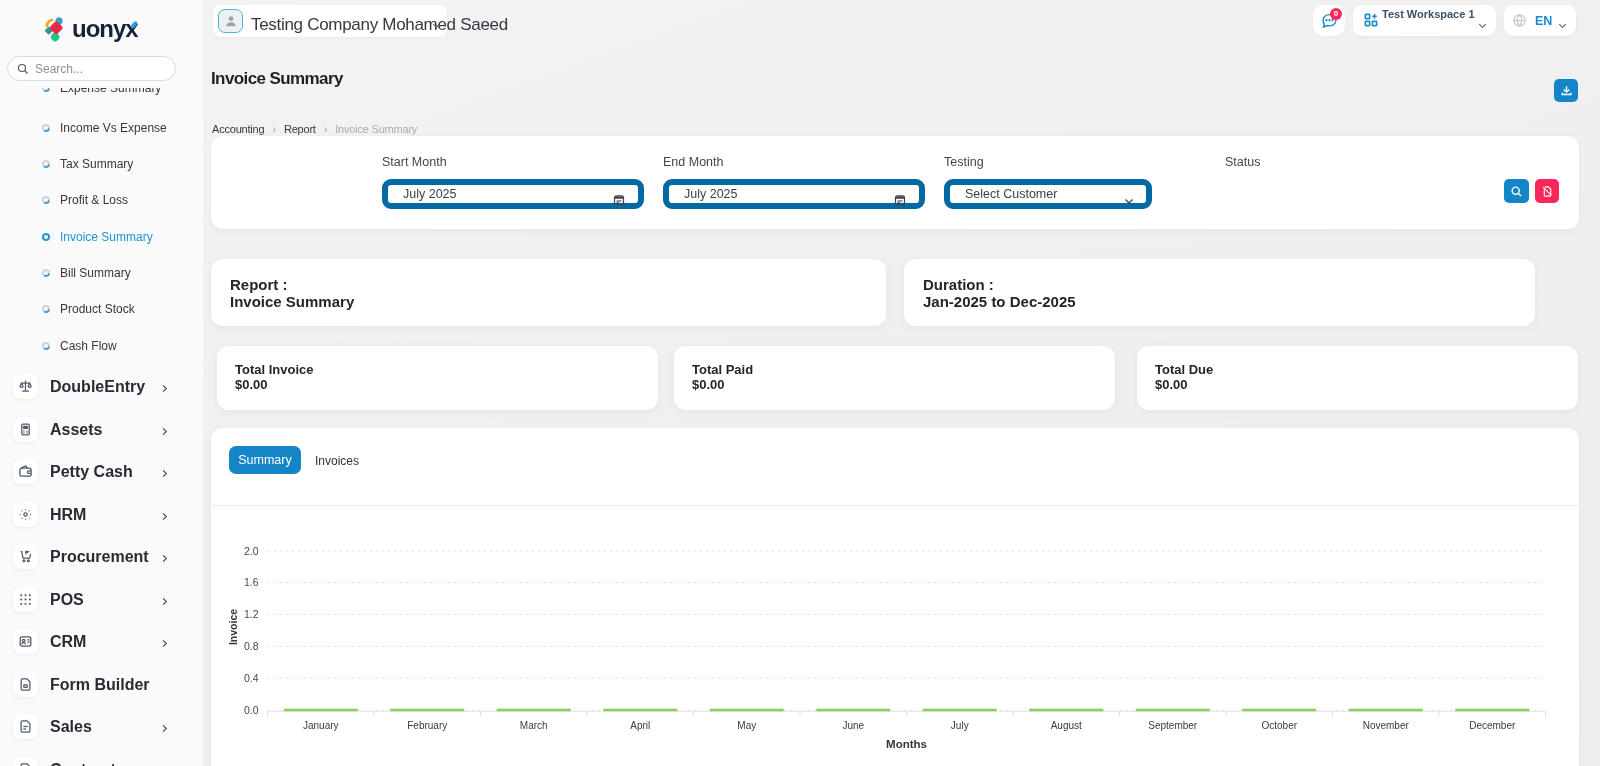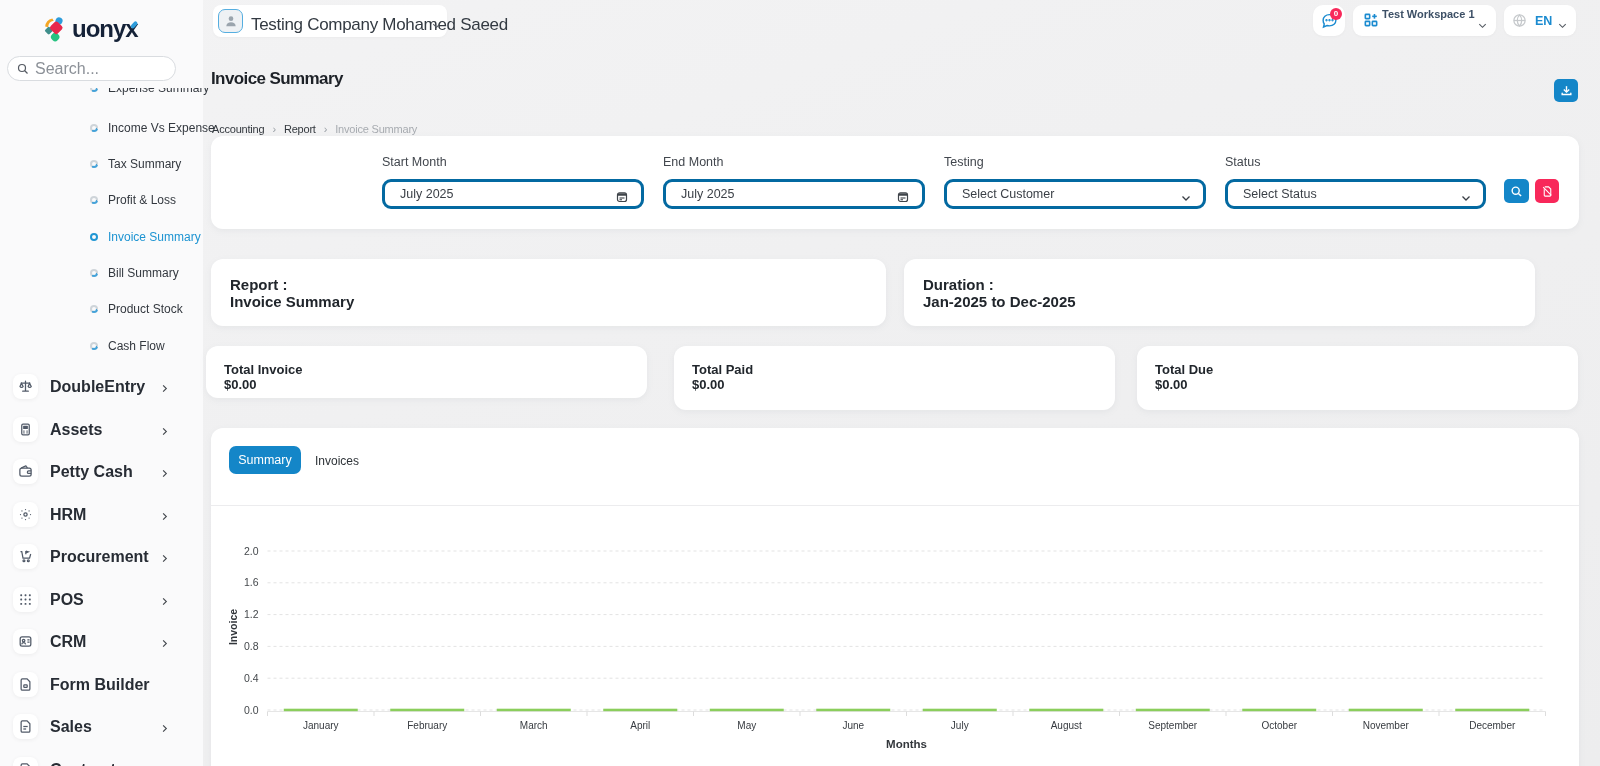--- a/index.html
+++ b/index.html
@@ -6,22 +6,22 @@
 html,body { width:1600px; height:766px; overflow:hidden; }
 body { font-family:"Liberation Sans", sans-serif; background:linear-gradient(160deg,#f3f3f4 0%,#f0f0f1 40%,#ededee 100%); position:relative; color:#2b3036; }
 
 #sidebar { position:absolute; left:0; top:0; width:203px; height:766px; background:#fafafb; }
 #logo { position:absolute; left:44px; top:15px; display:flex; align-items:center; }
 #xtip { position:absolute; right:-0.5px; top:7.5px; width:8px; height:3.6px; background:#2d9cdb; border-radius:2px; transform:rotate(-47deg); }
 #logo svg { width:22px; height:25px; }
 #logo .lt { position:relative; }
 #logo .lt { font-size:24px; font-weight:700; color:#152238; letter-spacing:-1px; margin-left:6px; }
 #search { position:absolute; left:7px; top:56px; width:169px; height:25px; background:#fff; border:1px solid #d9dce0; border-radius:13px; display:flex; align-items:center; padding-left:9px; }
-#search .ph { color:#8b9097; font-size:16px; margin-left:6px; }
-.subwrap { position:absolute; left:0; top:88px; width:203px; height:271px; overflow:hidden;margin-left:48px; }
+#search .ph { color:#8b9097; font-size:12px; margin-left:6px; }
+.subwrap { position:absolute; left:0; top:88px; width:203px; height:271px; overflow:hidden; }
 .subitem { position:absolute; left:0; width:203px; height:20px; font-size:12px; color:#33383f; }
 .subitem .blt { position:absolute; left:42px; top:3px; width:8px; height:8px; border-radius:50%; background:conic-gradient(#ced4d9 0 100deg, #45a2d8 100deg 215deg, #ced4d9 215deg 360deg); }
 .subitem .blt::after { content:''; position:absolute; left:1.6px; top:1.6px; right:1.6px; bottom:1.6px; background:#fafafb; border-radius:50%; }
 .subitem.active .blt { background:conic-gradient(#2196d3 0 360deg); }
 .subitem .txt { position:absolute; left:60px; top:0; }
 .subitem.active { color:#1d94d2; }
 .subitem.active .blt { border-color:#1d94d2; }
 .secitem { position:absolute; left:0; width:203px; }
 .secitem .ibox { position:absolute; left:13px; top:0; width:25px; height:25px; background:#fff; border-radius:8px; box-shadow:0 1px 4px rgba(0,0,0,0.06); display:flex; align-items:center; justify-content:center; }
 .secitem .ibox svg { width:15px; height:15px; stroke:#515a68; }
@@ -47,28 +47,28 @@
 
 #title { position:absolute; left:211px; top:69px; font-size:17px; font-weight:700; color:#1d2127; letter-spacing:-0.6px; }
 #crumbs { position:absolute; left:212px; top:95px; font-size:11px; letter-spacing:-0.2px; color:#33383e;margin-top:28px; }
 #crumbs .sep { color:#9aa0a6; margin:0 8px; font-size:11px; }
 #crumbs .muted { color:#a7abb0; }
 #dlBtn { position:absolute; left:1554px; top:79px; width:24px; height:23px; background:#1486c8; border-radius:5px; display:flex; align-items:center; justify-content:center; }
 
 .card { position:absolute; background:#fff; border-radius:12px; box-shadow:0 2px 6px rgba(140,145,155,0.10); }
 #filterCard { left:211px; top:136px; width:1368px; height:93px; }
 .flabel { position:absolute; top:19px; font-size:12.5px; color:#42474e; }
-.fbox { position:absolute; top:43px; height:30px; background:#fff; border:3px solid #0369a1; border-radius:9px; font-size:12.5px; color:#3a3f46; display:flex; align-items:center; padding-left:15px; }
+.fbox { position:absolute; top:43px; height:30px; background:#fff; border:6px solid #0369a1; border-radius:9px; font-size:12.5px; color:#3a3f46; display:flex; align-items:center; padding-left:15px; }
 .fbox .icright { position:absolute; right:11px; top:8px; }
 #searchBtn { position:absolute; left:1293px; top:43px; width:25px; height:24px; background:#1486c8; border-radius:5px; display:flex; align-items:center; justify-content:center; }
 #resetBtn { position:absolute; left:1324px; top:43px; width:24px; height:24px; background:#f8285a; border-radius:5px; display:flex; align-items:center; justify-content:center; }
 #reportCard { left:211px; top:259px; width:675px; height:67px; }
 #durationCard { left:904px; top:259px; width:631px; height:67px; }
 .twoline { position:absolute; left:19px; top:17px; font-size:15px; font-weight:700; color:#21262c; line-height:17px; }
-#statA { left:206px; top:346px; width:441px; height:52px; }
+#statA { left:217px; top:346px; width:441px; height:64px; }
 #statB { left:674px; top:346px; width:441px; height:64px; }
 #statC { left:1137px; top:346px; width:441px; height:64px; }
 .stat { position:absolute; left:18px; top:16px; font-size:13px; font-weight:700; color:#21262c; line-height:15px; }
 #chartCard { left:211px; top:428px; width:1368px; height:360px; }
 #tabSummary { position:absolute; left:18px; top:18px; width:72px; height:28px; background:#1486c8; color:#fff; border-radius:7px; font-size:12.5px; display:flex; align-items:center; justify-content:center; }
 #tabInvoices { position:absolute; left:104px; top:26px; font-size:12px; color:#2e3338; }
 #tabSep { position:absolute; left:0; top:77px; width:1368px; height:1px; background:#ececee; }
 </style>
 </head>
 <body>
@@ -338,26 +338,21 @@
         </svg></span>
   </div>
   <div class="fbox" style="left:452px; width:262px;">July 2025
     <span class="icright" style="right:13px; top:9px"><svg width="12" height="12" viewBox="0 0 24 24">
           <rect x="3" y="3.5" width="18" height="17.5" rx="4" fill="none" stroke="#3f444a" stroke-width="2.4"></rect>
           <path d="M4 4.5h16v5H4z" fill="#3f444a"></path>
           <line x1="7" y1="14" x2="17" y2="14" stroke="#3f444a" stroke-width="2.2"></line>
           <line x1="7" y1="17.5" x2="12" y2="17.5" stroke="#3f444a" stroke-width="2.2"></line>
         </svg></span>
   </div>
-  <div class="fbox" style="left:733px; width:262px;">Select Customer
-    <span class="icright" style="top:10px"><svg width="12" height="12" viewBox="0 0 24 24" fill="none" stroke="#3a3f46" stroke-width="2.6">
-          <polyline points="5,9 12,16 19,9"></polyline>
-        </svg></span>
-  </div>
-  <div class="fbox" style="left:1014px; width:261px;">Select Status
+  <div class="fbox" style="left:733px; width:208px;">Select Customer
     <span class="icright" style="top:10px"><svg width="12" height="12" viewBox="0 0 24 24" fill="none" stroke="#3a3f46" stroke-width="2.6">
           <polyline points="5,9 12,16 19,9"></polyline>
         </svg></span>
   </div>
   <div id="searchBtn">
       <svg width="13" height="13" viewBox="0 0 24 24" fill="none" stroke="#fff" stroke-width="2.6">
         <circle cx="10.5" cy="10.5" r="6.5"></circle>
         <line x1="15.5" y1="15.5" x2="20.5" y2="20.5"></line>
       </svg>
     </div>

